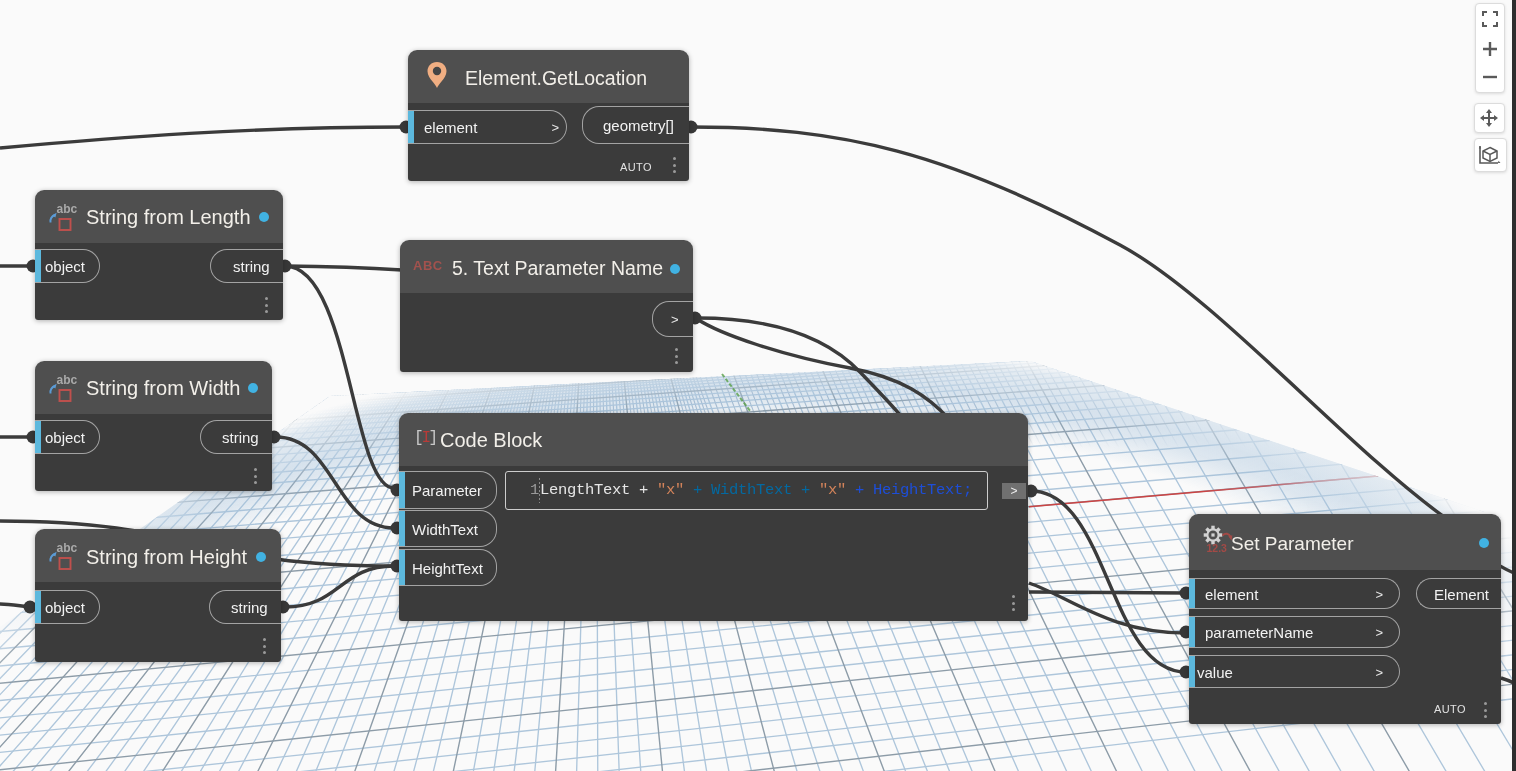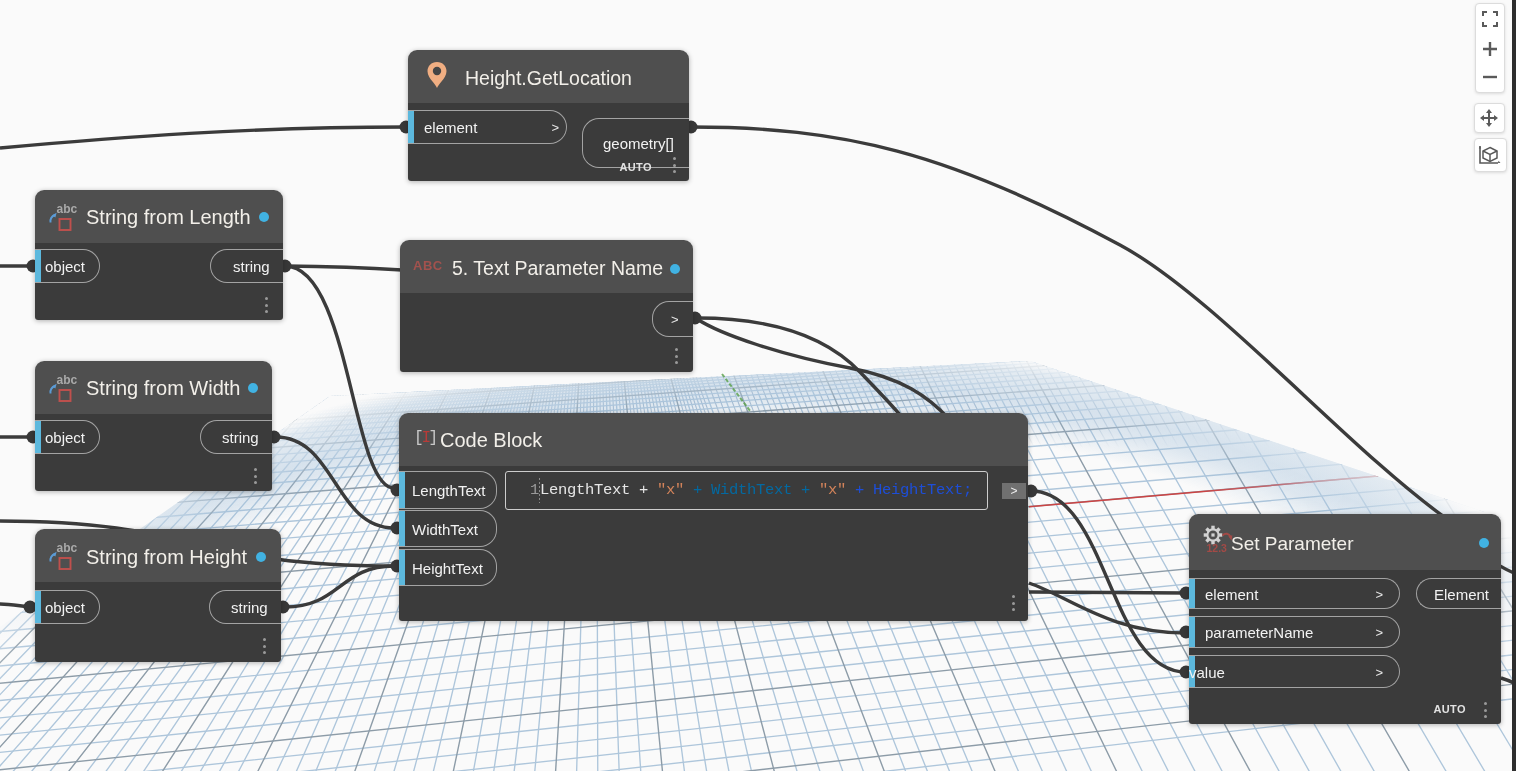--- a/index.html
+++ b/index.html
@@ -6,21 +6,21 @@
 .hd{position:absolute;left:0;top:0;right:0;height:53px;background:#4f4f4f;border-radius:9px 9px 0 0;}
 .bd{position:absolute;left:0;top:53px;right:0;bottom:0;background:#3b3b3b;border-radius:0 0 3px 3px;}
 .title{position:absolute;color:#f2efe9;font-size:20px;white-space:nowrap;}
 .bdot{position:absolute;width:10px;height:10px;border-radius:50%;background:#41b2e2;}
 .pill{position:absolute;box-sizing:border-box;color:#f2f2f2;font-size:15px;white-space:nowrap;}
 .pin{border:1px solid #a3a3a3;border-left:none;border-radius:0 17px 17px 0;}
 .pout{border:1px solid #a3a3a3;border-right:none;border-radius:17px 0 0 17px;}
 .bbar{position:absolute;left:0;top:0;bottom:0;width:6px;background:#5cb8dd;}
 .plabel{position:absolute;top:50%;transform:translateY(-50%);text-align:right;}
 .chev{position:absolute;top:50%;transform:translateY(-50%);color:#e8e8e8;font-size:13px;}
-.auto{position:absolute;color:#e2e2e2;font-size:11px;font-weight:bold;letter-spacing:0.4px;margin-left:40px;}
+.auto{position:absolute;color:#e2e2e2;font-size:11px;font-weight:normal;letter-spacing:0.4px;margin-left:40px;}
 .menu3{position:absolute;width:3px;}
 .menu3 i{display:block;width:3px;height:3px;border-radius:50%;background:#9a9a9a;margin-bottom:3.5px;}
 .ctrl{position:absolute;background:#ffffff;border:1px solid #dcdcdc;border-radius:4px;box-sizing:border-box;box-shadow:0 1px 3px rgba(0,0,0,0.12);}
 </style></head><body>
 <div id="canvas">
 <svg width="1516" height="771" style="position:absolute;left:0;top:0">
 <defs>
 <clipPath id="plan">
           <polygon points="330,396 1030,361 1620,557 1620,900 -100,900 -100,697"></polygon>
         </clipPath>
@@ -104,27 +104,27 @@
 <circle cx="397" cy="566" r="6.5" fill="#383838"></circle>
 </svg>
 
 <div class="node" style="left:408px;top:50px;width:281px;height:131px">
 <div class="hd"></div>
       <div class="bd"></div>
 <svg width="22" height="28" viewBox="0 0 22 28" style="position:absolute;left:18px;top:11px">
         <path d="M11 1 C5.3 1 1.5 5.2 1.5 10.2 C1.5 14 4 17.5 6.5 20.5 C8.5 22.9 10.2 25.2 11 27 C11.8 25.2 13.5 22.9 15.5 20.5 C18 17.5 20.5 14 20.5 10.2 C20.5 5.2 16.7 1 11 1 Z" fill="#f0ae82"></path>
         <circle cx="11" cy="10" r="4.2" fill="#454545"></circle>
       </svg>
-<div class="title" style="left:57px;top:17px;font-size:19.5px">Height.GetLocation</div>
+<div class="title" style="left:57px;top:17px;font-size:19.5px">Element.GetLocation</div>
 <div class="pill pin" style="left:0px;top:60px;width:159px;height:34px">
         <span class="bbar"></span>
         <span class="plabel" style="left:16px">element</span>
         <span class="chev" style="right:7px">&gt;</span>
       </div>
-<div class="pill pout" style="right:0px;top:68px;width:107px;height:50px">
+<div class="pill pout" style="right:0px;top:56px;width:107px;height:38px">
         <span class="plabel" style="left:20px">geometry[]</span>
       </div>
 <div class="auto" style="right:37px;top:111px">AUTO</div>
 <div class="menu3" style="left:265px;top:107px">
         <i></i>
         <i></i>
         <i></i>
       </div>
 </div>
 
@@ -221,21 +221,21 @@
 
 <div class="node" style="left:399px;top:413px;width:629px;height:208px">
 <div class="hd"></div>
       <div class="bd"></div>
 <span style="position:absolute;left:15px;top:16px;font-size:16px;color:#c9c9c9;font-family:'Liberation Mono',monospace">[</span>
       <span style="position:absolute;left:22.5px;top:16px;font-size:16px;color:#b73b38;font-family:'Liberation Mono',monospace">I</span>
       <span style="position:absolute;left:29.5px;top:16px;font-size:16px;color:#c9c9c9;font-family:'Liberation Mono',monospace">]</span>
 <div class="title" style="left:41px;top:16px">Code Block</div>
 <div class="pill pin" style="left:0px;top:58px;width:98px;height:38px">
         <span class="bbar"></span>
-        <span class="plabel" style="left:13px;font-size:15px">LengthText</span>
+        <span class="plabel" style="left:13px;font-size:15px">Parameter</span>
       </div>
 <div class="pill pin" style="left:0px;top:97px;width:98px;height:37px">
         <span class="bbar"></span>
         <span class="plabel" style="left:13px;font-size:15px">WidthText</span>
       </div>
 <div class="pill pin" style="left:0px;top:136px;width:98px;height:37px">
         <span class="bbar"></span>
         <span class="plabel" style="left:13px;font-size:15px">HeightText</span>
       </div>
 <div style="position:absolute;left:106px;top:58px;width:483px;height:39px;border:1px solid #cdcdcd;border-radius:3px;box-sizing:border-box;font-family:'Liberation Mono',monospace;font-size:15.5px;letter-spacing:-0.3px;line-height:37px;white-space:nowrap">
@@ -284,21 +284,21 @@
         <span class="plabel" style="left:16px">element</span>
         <span class="chev" style="right:16px">&gt;</span>
       </div>
 <div class="pill pin" style="left:0px;top:102px;width:211px;height:32px">
         <span class="bbar"></span>
         <span class="plabel" style="left:16px">parameterName</span>
         <span class="chev" style="right:16px">&gt;</span>
       </div>
 <div class="pill pin" style="left:0px;top:141px;width:211px;height:33px">
         <span class="bbar"></span>
-        <span class="plabel" style="left:0">value</span>
+        <span class="plabel" style="left:8px">value</span>
         <span class="chev" style="right:16px">&gt;</span>
       </div>
 <div class="pill pout" style="right:0px;top:64px;width:85px;height:31px">
         <span class="plabel" style="left:17px">Element</span>
       </div>
 <div class="auto" style="right:35px;top:189px">AUTO</div>
 <div class="menu3" style="left:295px;top:188px">
         <i></i>
         <i></i>
         <i></i>

